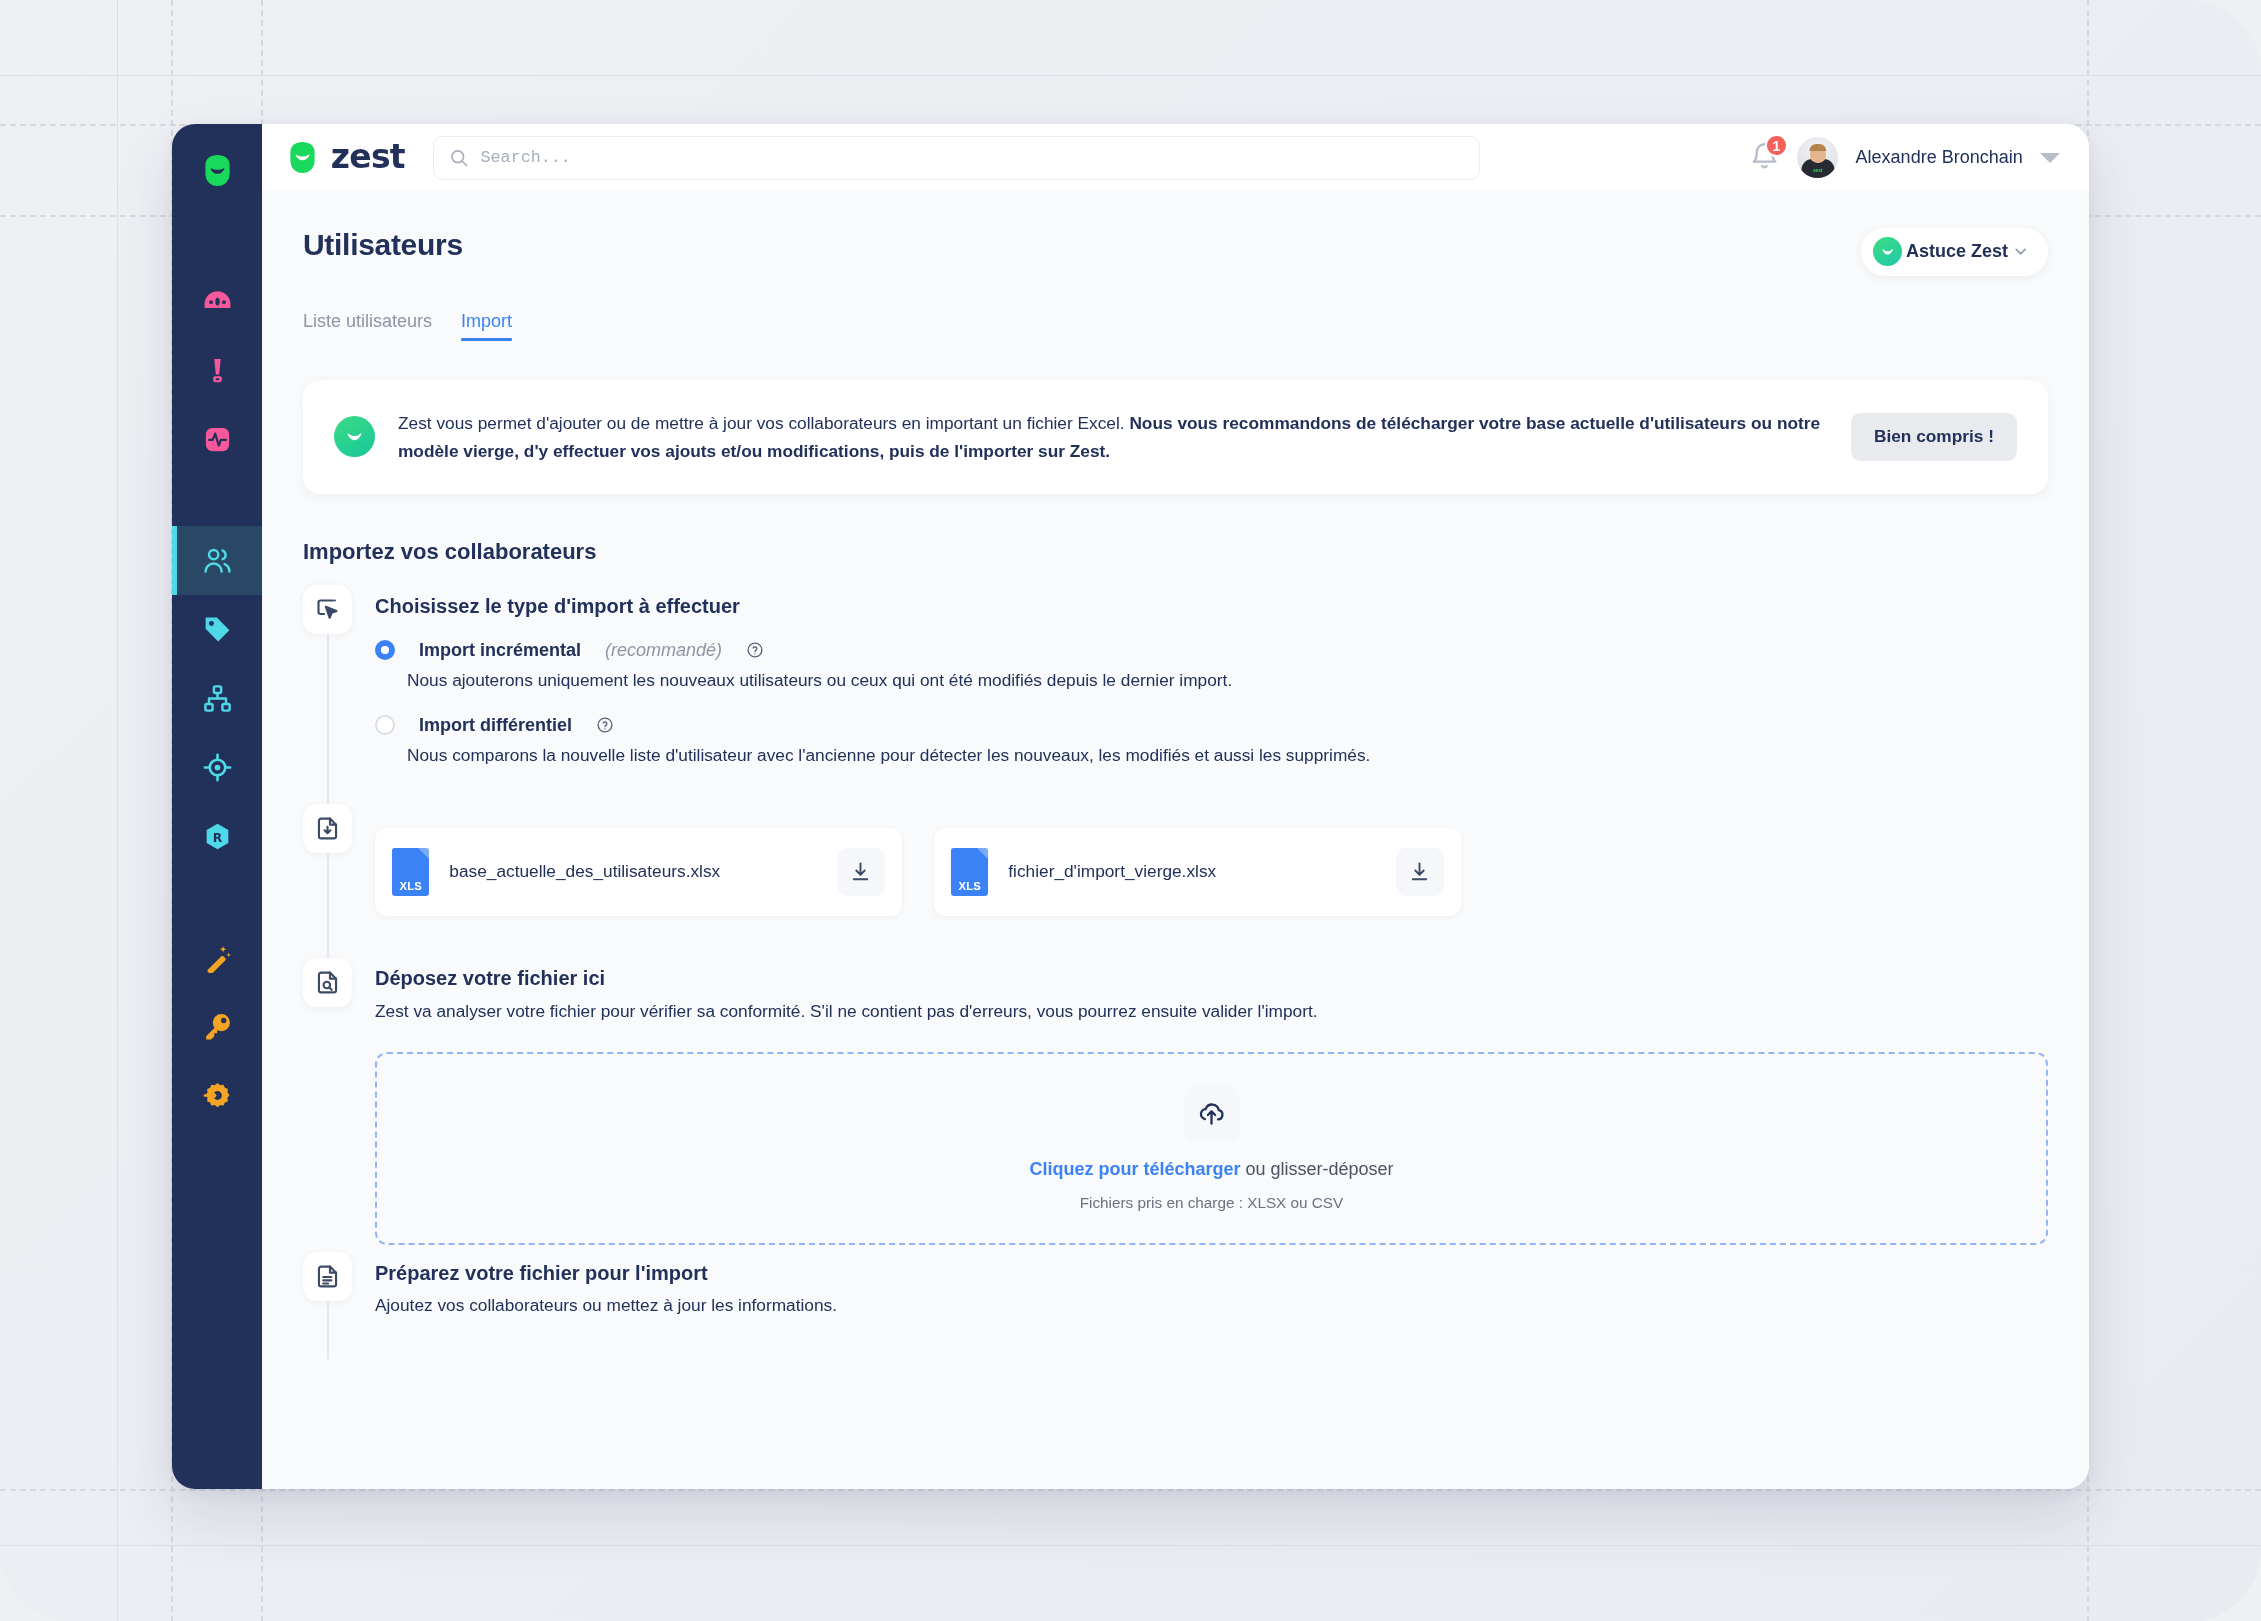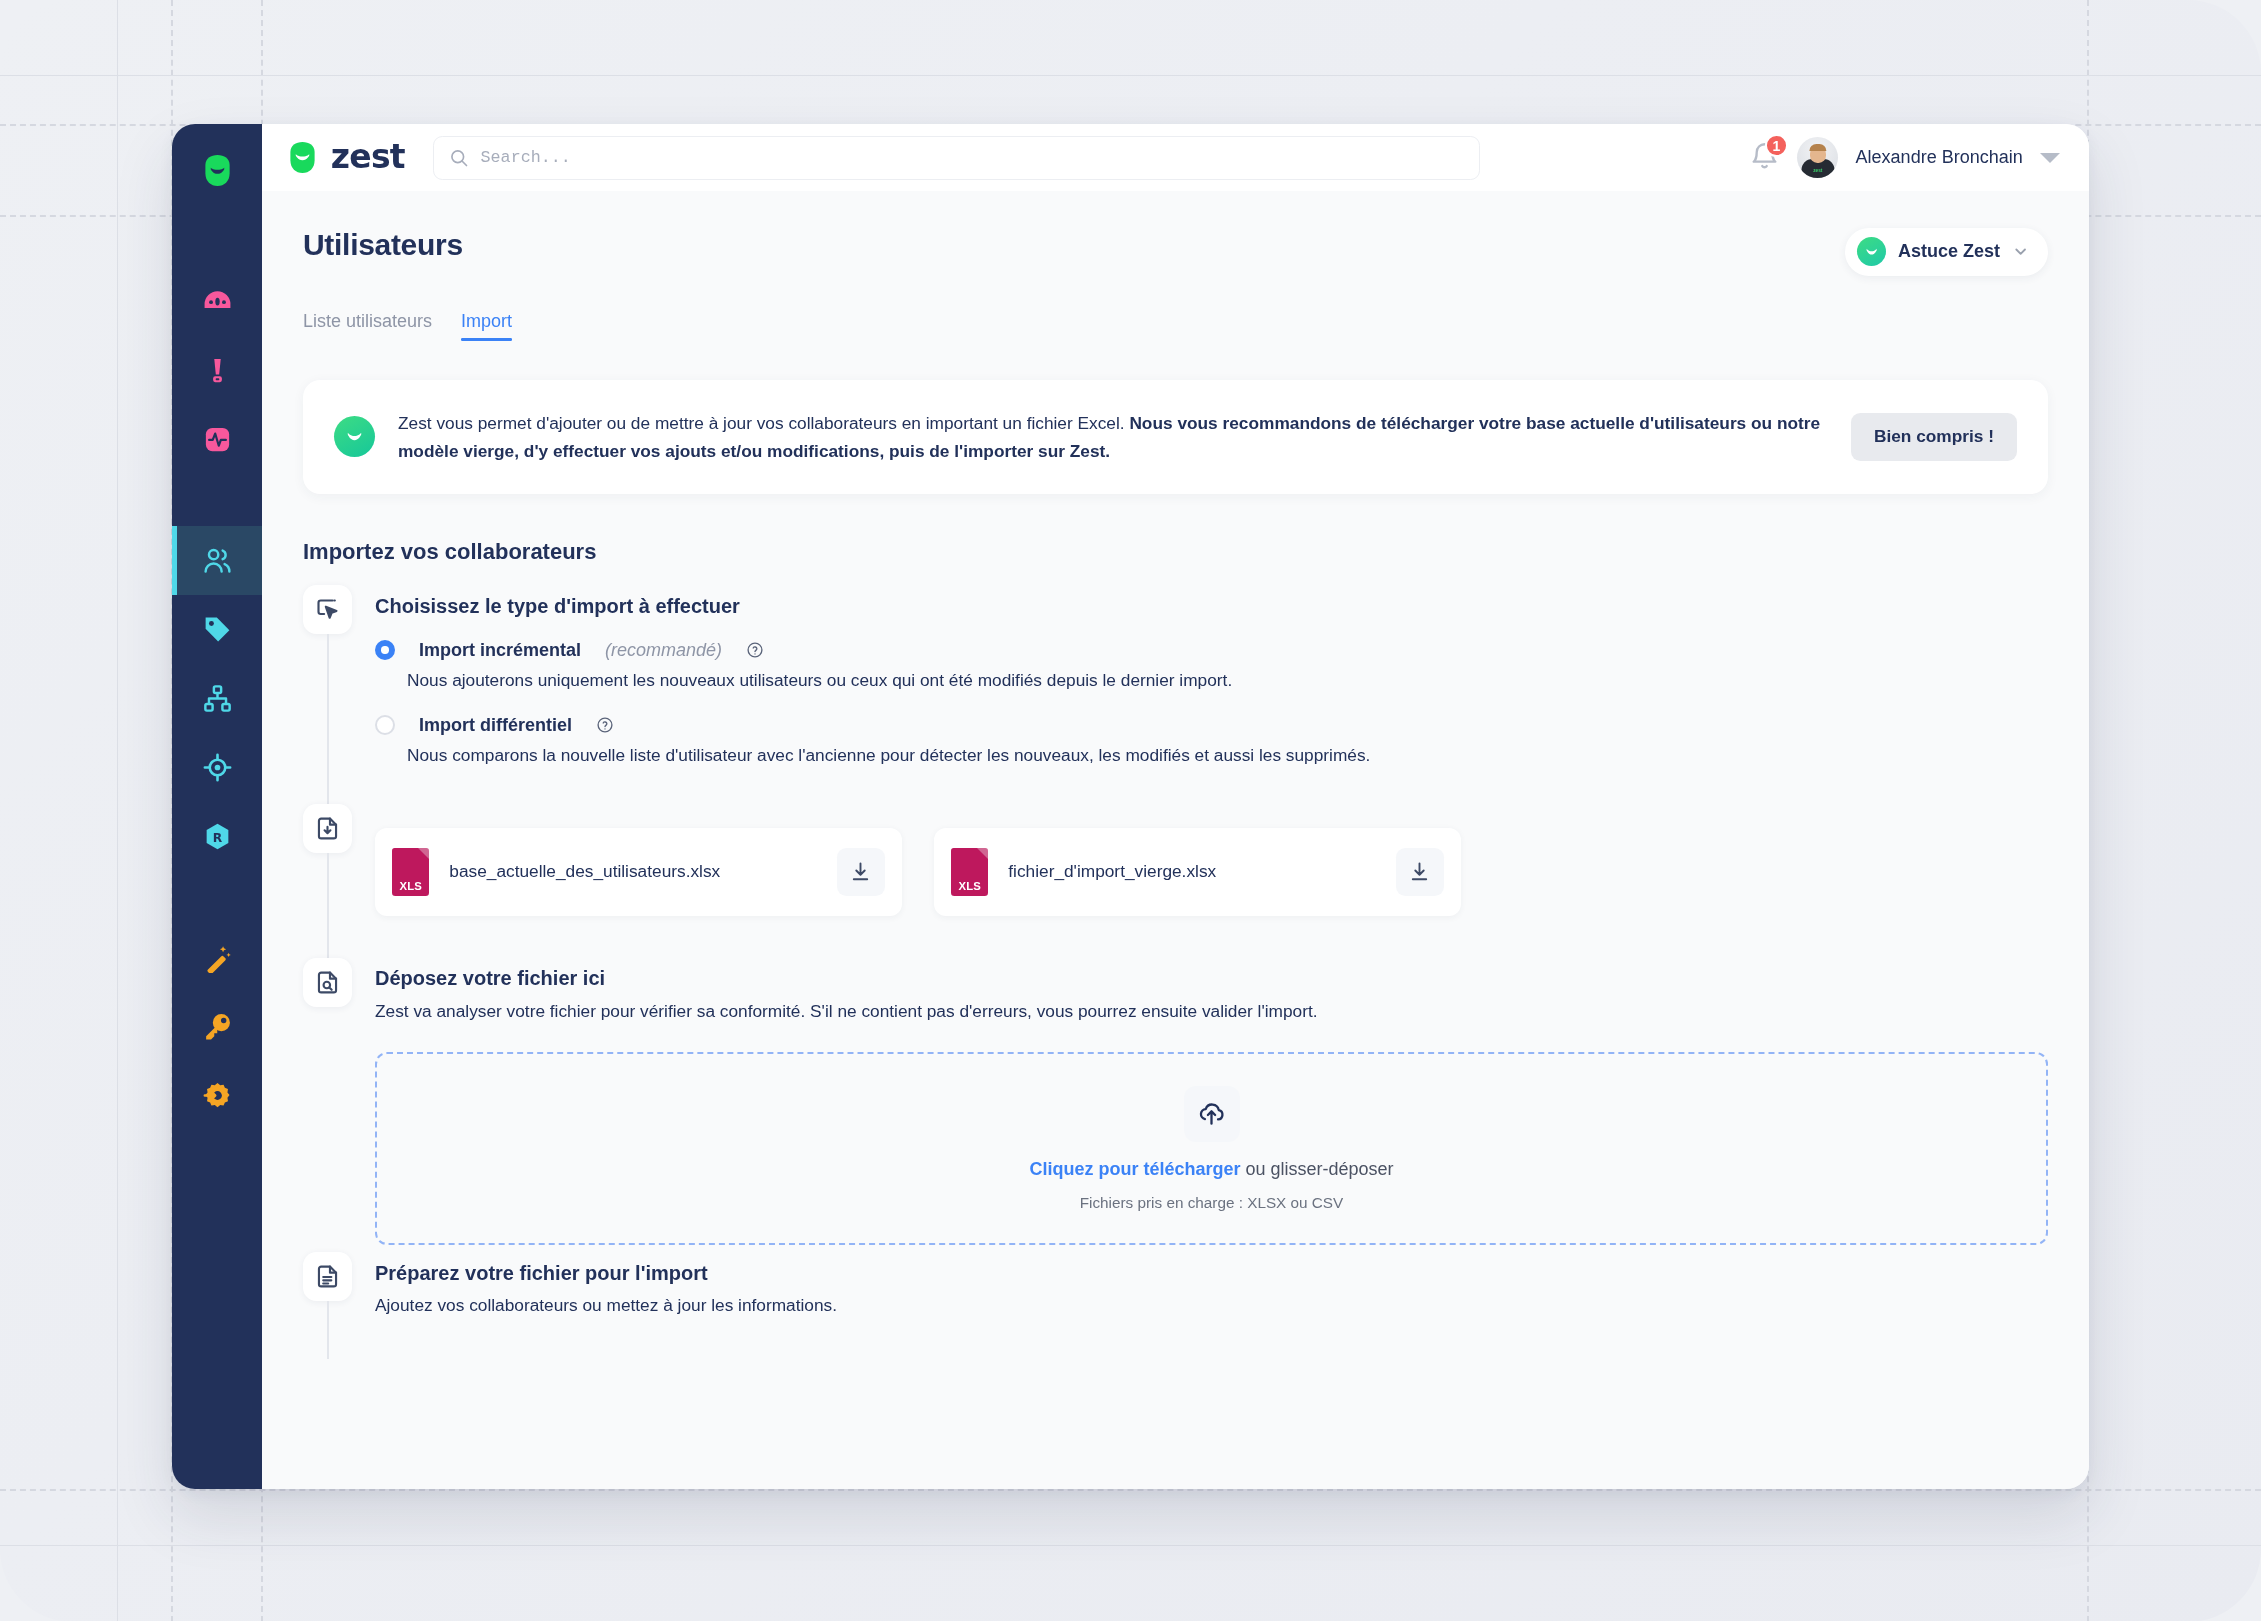--- a/index.html
+++ b/index.html
@@ -134,21 +134,21 @@
   .content {
     flex: 1;
     background: #f9fafb;
     padding: 37px 41px 0 41px;
     overflow: hidden;
   }
   .page-head { display:flex; align-items:flex-start; }
   .page-title { font-size: 30px; font-weight: 700; color:#22315a; letter-spacing:-0.3px; }
   .head-spacer { flex:1; }
   .astuce {
-    display:flex;align-items:center;gap:12px;
+    display:flex;align-items:center;gap:4px;
     background:#fff; border-radius: 27px;
     padding: 9.3px 18.7px 9.3px 12px;
     box-shadow: 0 2px 8px rgba(40,50,80,.07);
   }
   .astuce-dot { width:29px;height:29px;border-radius:50%;
     background:linear-gradient(150deg,#3ddc84 0%,#1fc9a8 100%);
     display:flex;align-items:center;justify-content:center;}
   .astuce-label { font-size:18px;font-weight:700;color:#22315a;white-space:nowrap; }
   .chev { width:17.3px;height:17.3px; }
 
@@ -211,21 +211,21 @@
 
   .file-cards { display:flex; gap: 32px; margin-top: 24px; }
   .file-card {
     flex:0 0 527px; height: 88px;
     background:#fff; border-radius: 12px;
     display:flex; align-items:center; gap:20px; padding: 0 17.3px;
     box-shadow: 0 1.3px 6.7px rgba(40,50,80,.05);
   }
   .xls {
     width:37px;height:48px;flex:0 0 37px;position:relative;
-    background:#be185d; border-radius: 2.7px 2.7px 3.3px 3.3px;
+    background:#3b82f6; border-radius: 2.7px 2.7px 3.3px 3.3px;
     display:flex;align-items:flex-end;justify-content:center;padding-bottom:4px;
   }
   .xls::before {
     content:""; position:absolute; right:0; top:0;
     border-left: 11.3px solid transparent; border-top: 11.3px solid #f3faf5;
     opacity:.35;
   }
   .xls span { font-size:11.3px; color:#fff; font-weight:700; letter-spacing:0.2px; }
   .file-name { flex:1; font-size:17.3px; color:#22315a; white-space:nowrap; overflow:hidden; text-overflow:ellipsis; }
   .dl-btn {

